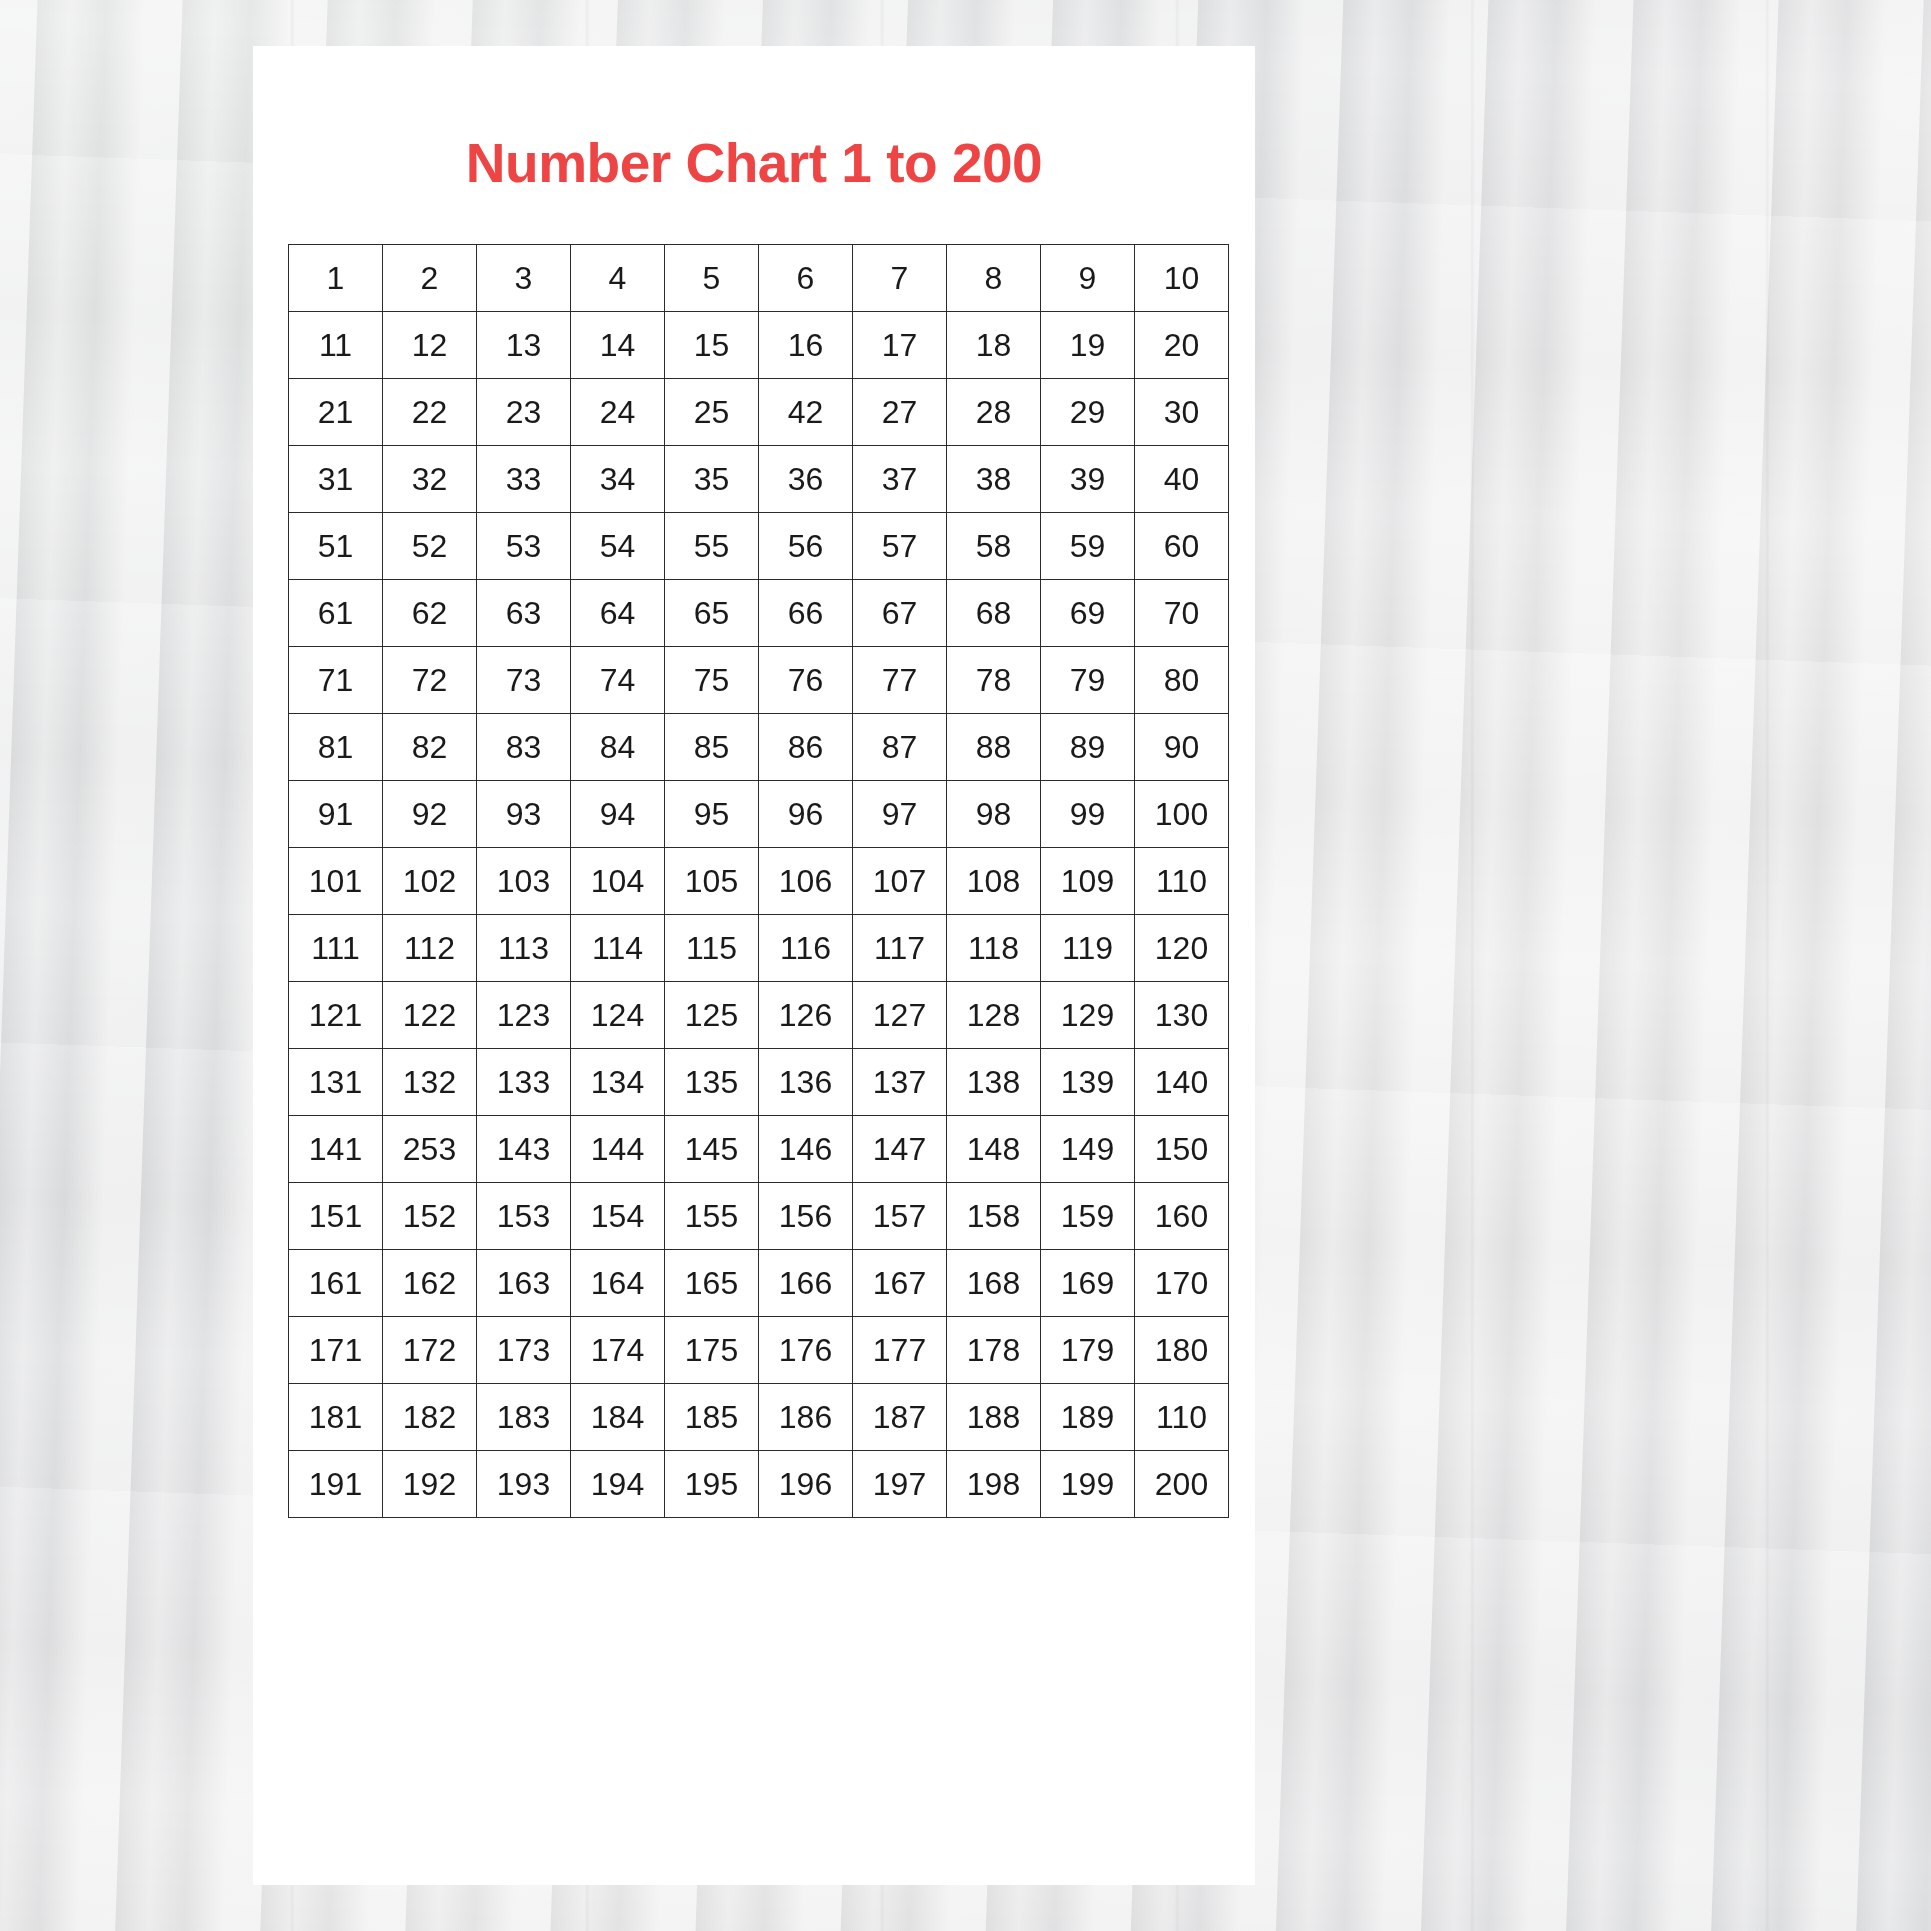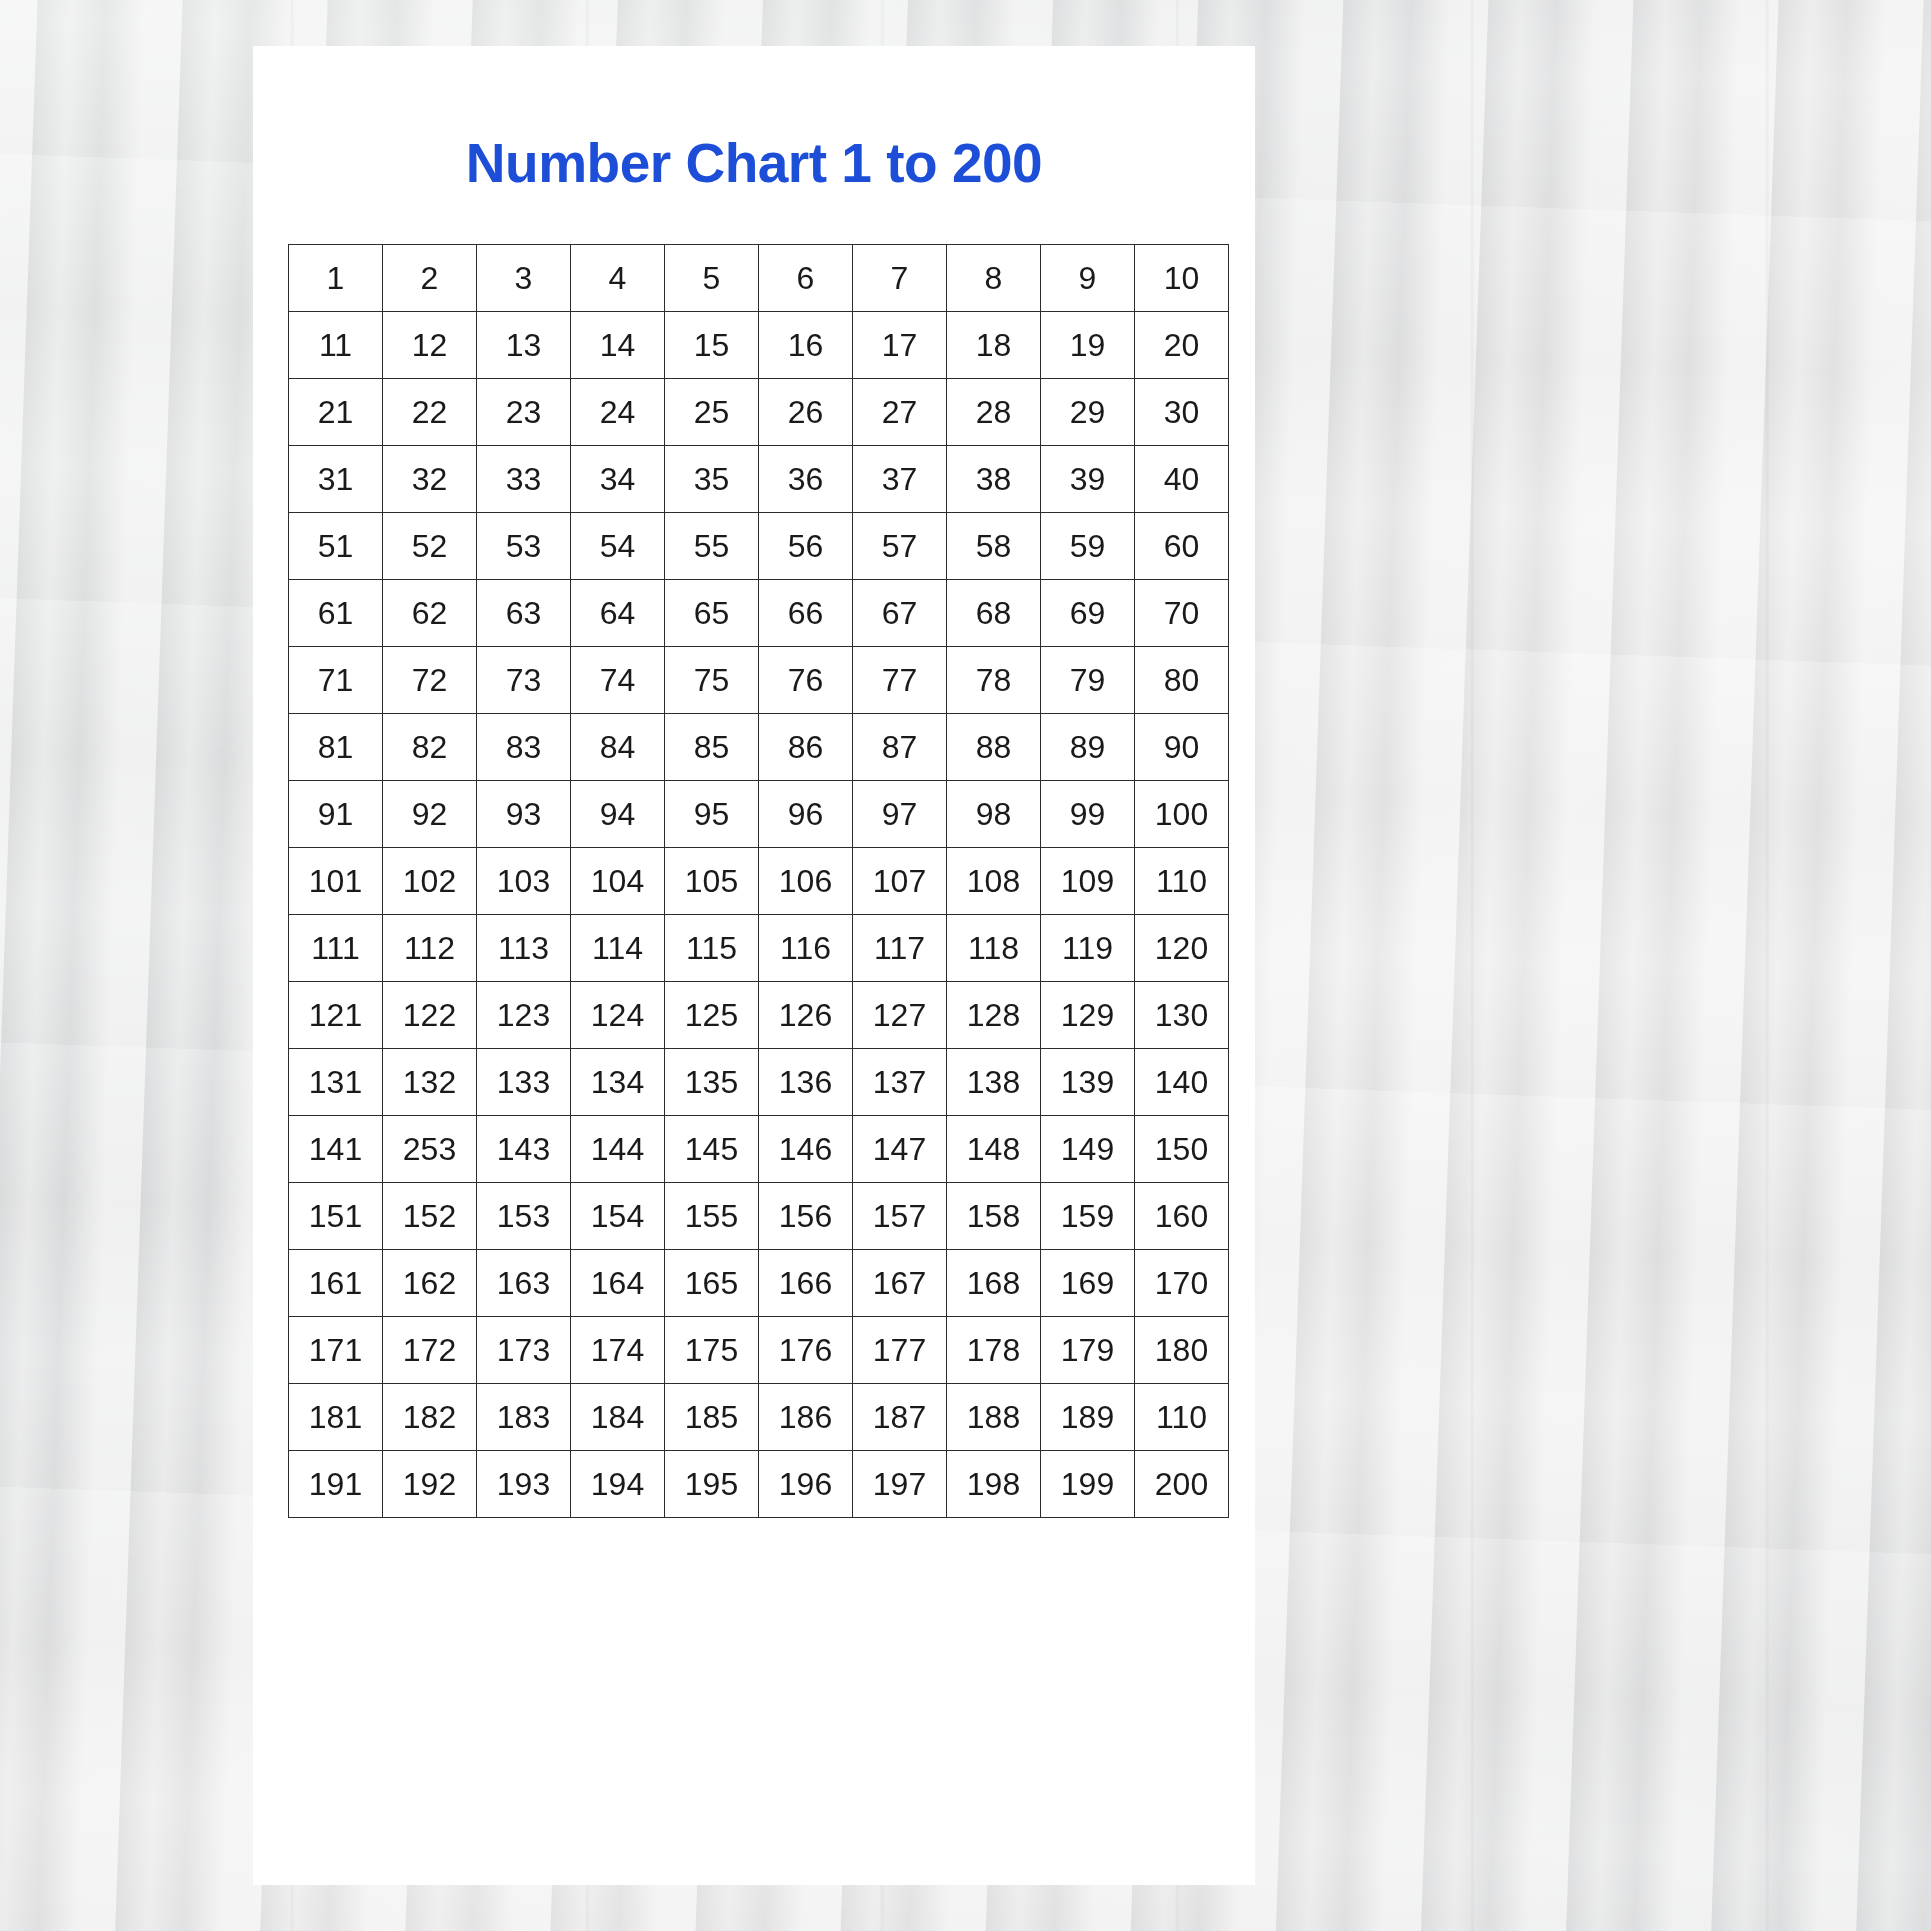--- a/index.html
+++ b/index.html
@@ -65,21 +65,21 @@
 
   #page-title {
     position: absolute;
     left: 0;
     right: 0;
     top: 85px;
     text-align: center;
     font-size: 55px;
     font-weight: 700;
     letter-spacing: -0.5px;
-    color: #1d4ed8;
+    color: #ef4444;
     font-family: "Liberation Sans", sans-serif;
   }
 
   
   #grid-wrap {
     position: absolute;
     left: 35px;
     top: 198px;
     width: 933px;
   }
@@ -135,21 +135,21 @@
             <td>18</td>
             <td>19</td>
             <td>20</td>
           </tr>
           <tr>
             <td>21</td>
             <td>22</td>
             <td>23</td>
             <td>24</td>
             <td>25</td>
-            <td>26</td>
+            <td>42</td>
             <td>27</td>
             <td>28</td>
             <td>29</td>
             <td>30</td>
           </tr>
           <tr>
             <td>31</td>
             <td>32</td>
             <td>33</td>
             <td>34</td>

